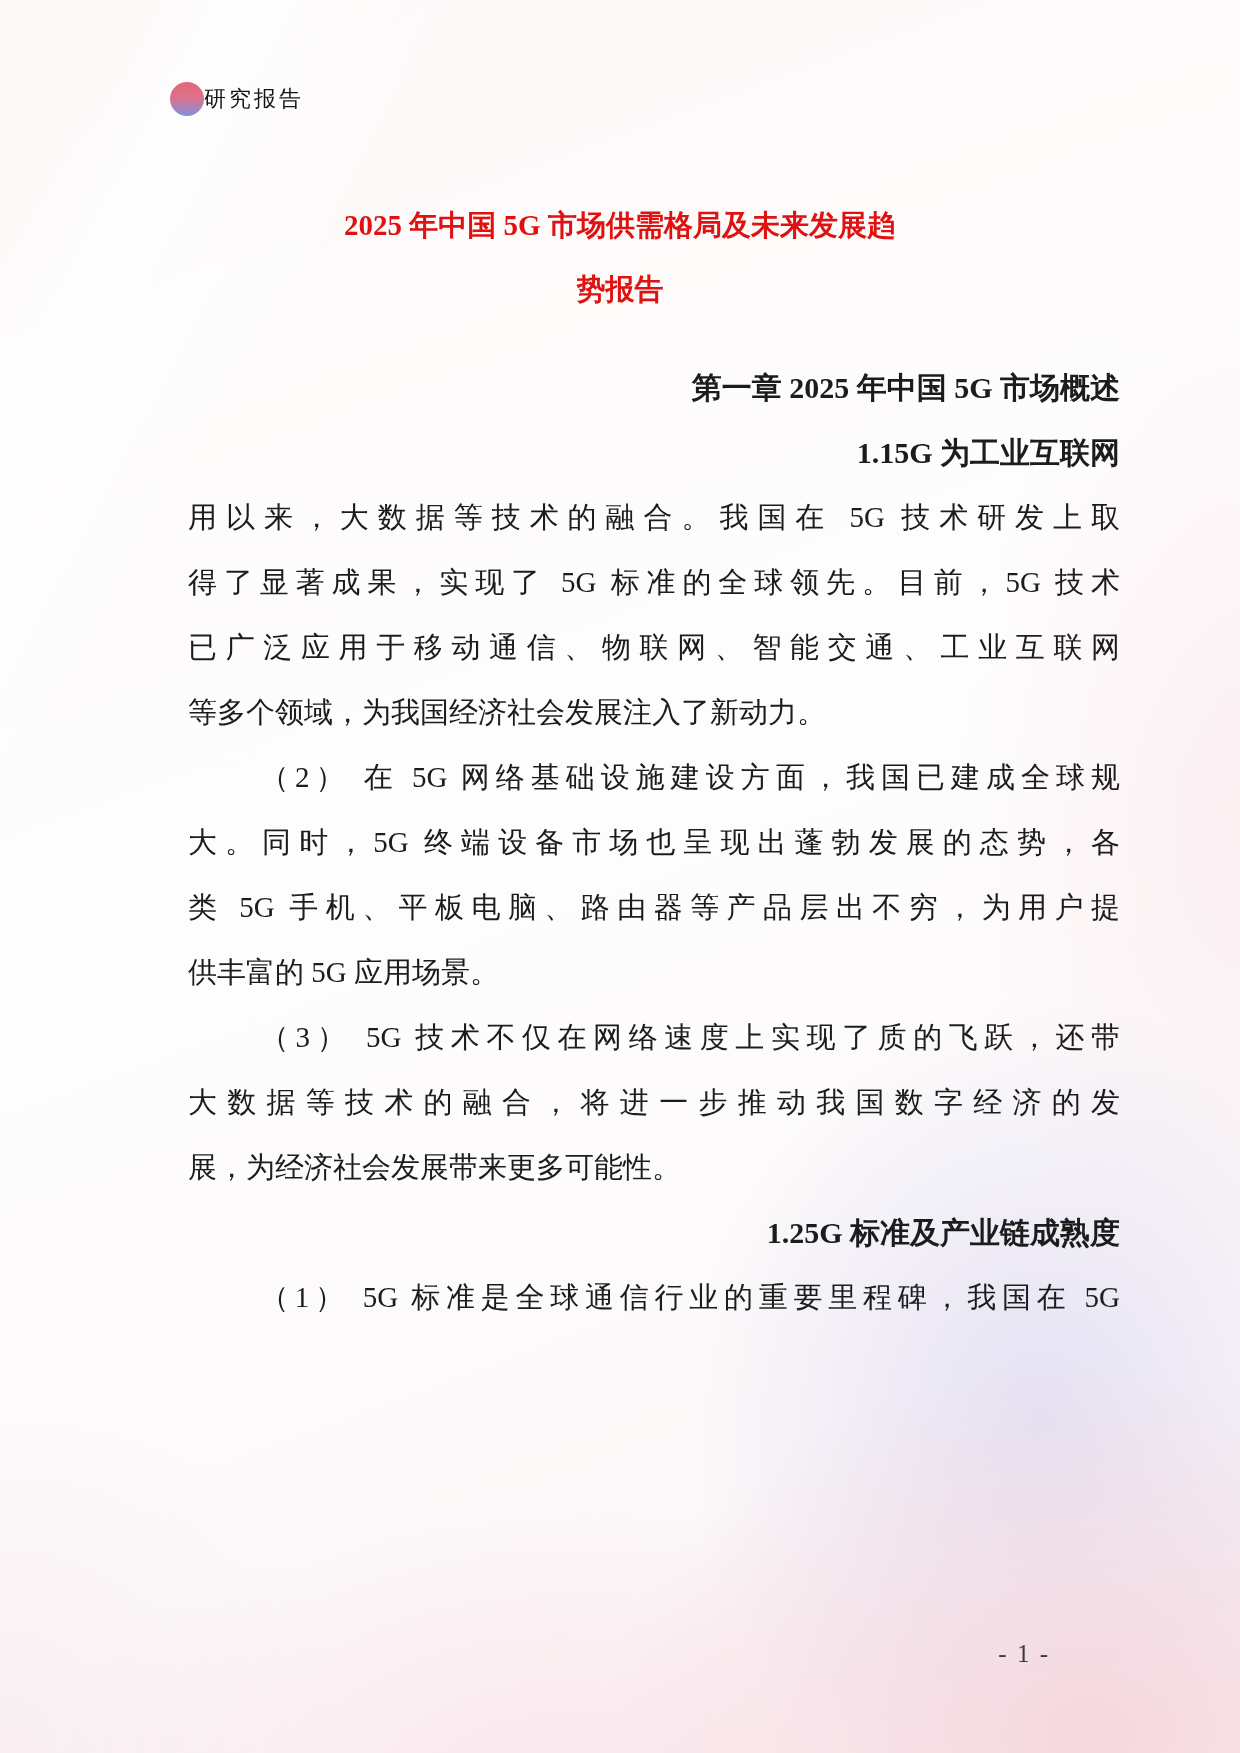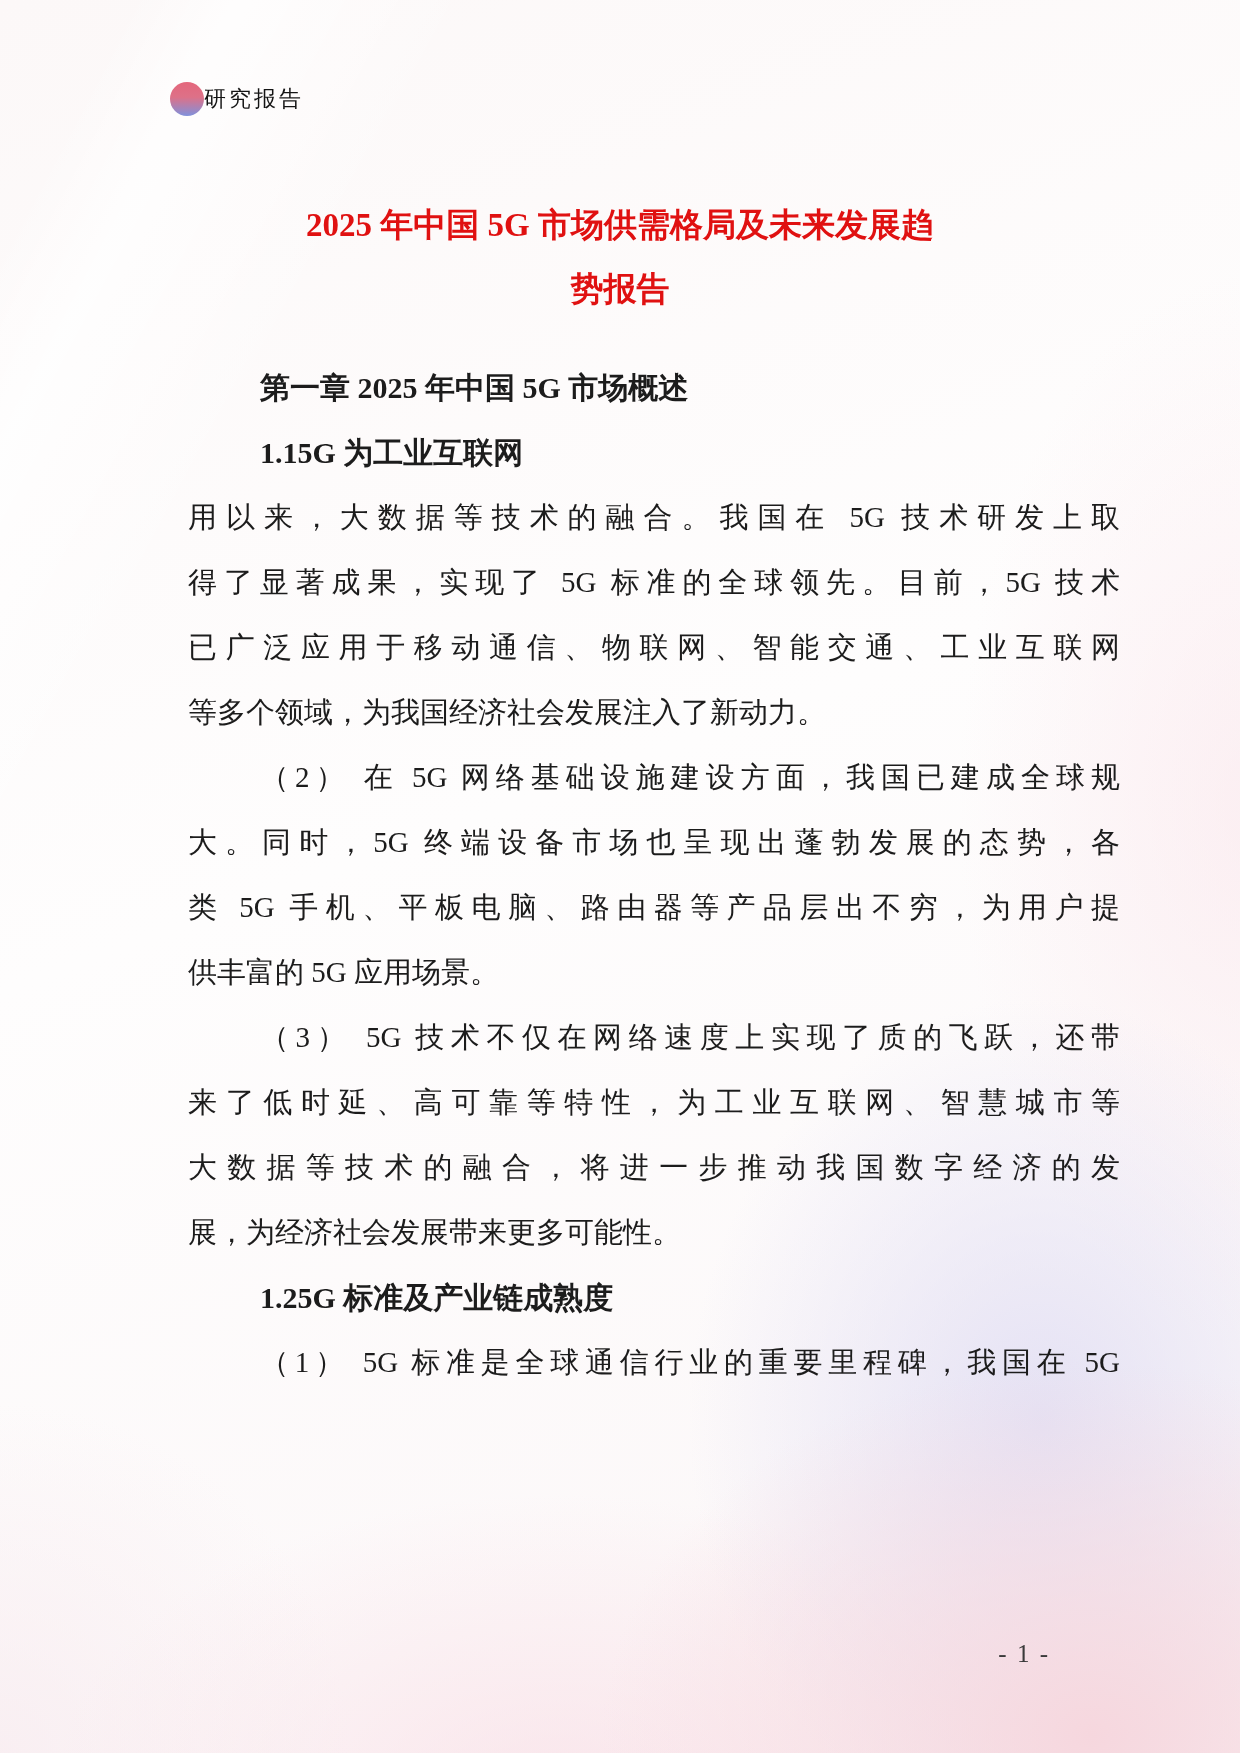--- a/index.html
+++ b/index.html
@@ -32,31 +32,31 @@
   }
   .logo-text {
     font-size: 22px; letter-spacing: 3px; color: #141414;
   }
 
   .report-title {
     position: absolute; left: 120px; top: 193px; width: 1000px;
     text-align: center;
     color: #e01111;
     font-weight: bold;
-    font-size: 33px;
+    font-size: 29px;
     line-height: 64px;
   }
 
   .content {
     position: absolute; left: 188px; top: 355px; width: 932px;
     font-size: 29px;
   }
   .row { line-height: 65px; white-space: normal; }
   .row.chapter, .row.subsection { font-weight: bold; font-size: 30px; }
-  .row.indent { padding-left: 72px; }
+  .row.indent { padding-left: 72px; text-align: right; }
   .row.justify { text-align: justify; text-align-last: justify; }
 
   .page-number {
     position: absolute; top: 1640px; right: 190px;
     font-size: 25px; color: #3a3a3a; letter-spacing: 2px;
   }
 </style>
 </head>
 <body>
 
@@ -75,20 +75,19 @@
     <div class="row subsection indent">1.15G 为工业互联网</div>
     <div class="row line justify">用以来，大数据等技术的融合。我国在 5G 技术研发上取</div>
     <div class="row line justify">得了显著成果，实现了 5G 标准的全球领先。目前，5G 技术</div>
     <div class="row line justify">已广泛应用于移动通信、物联网、智能交通、工业互联网</div>
     <div class="row line">等多个领域，为我国经济社会发展注入了新动力。</div>
     <div class="row line indent justify">（2） 在 5G 网络基础设施建设方面，我国已建成全球规</div>
     <div class="row line justify">大。同时，5G 终端设备市场也呈现出蓬勃发展的态势，各</div>
     <div class="row line justify">类 5G 手机、平板电脑、路由器等产品层出不穷，为用户提</div>
     <div class="row line">供丰富的 5G 应用场景。</div>
     <div class="row line indent justify">（3） 5G 技术不仅在网络速度上实现了质的飞跃，还带</div>
-    <div class="row line justify">来了低时延、高可靠等特性，为工业互联网、智慧城市等</div>
     <div class="row line justify">大数据等技术的融合，将进一步推动我国数字经济的发</div>
     <div class="row line">展，为经济社会发展带来更多可能性。</div>
     <div class="row subsection indent">1.25G 标准及产业链成熟度</div>
     <div class="row line indent justify">（1） 5G 标准是全球通信行业的重要里程碑，我国在 5G</div>
   </div>
 
 <div class="page-number">- 1 -</div>
 
 </body></html>

